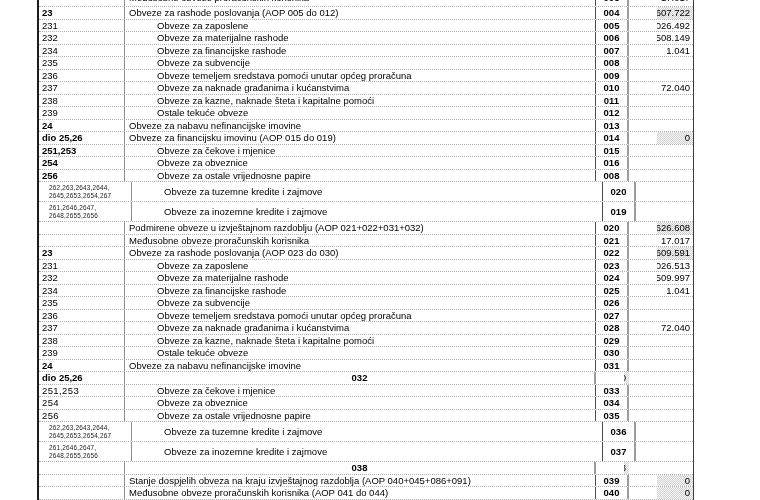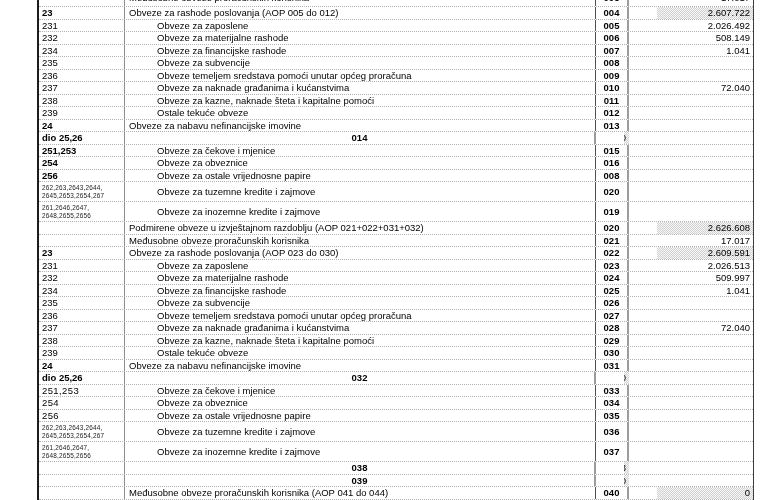--- a/index.html
+++ b/index.html
@@ -2,30 +2,30 @@
 <html><head>
 <meta charset="utf-8">
 <style>
   html,body{margin:0;padding:0;}
   body{
     width:760px;height:500px;background:#ffffff;
     font-family:"Liberation Sans","DejaVu Sans",sans-serif;
     color:#000;overflow:hidden;position:relative;
   }
   .form-table{
-    position:absolute;left:37px;top:0;width:717px;height:500px;
+    position:absolute;left:37px;top:0;width:657px;height:500px;
     border-left:2px solid #1c1c1c;border-right:1.5px solid #3c3c3c;
     overflow:hidden;box-sizing:border-box;background:#fff;
   }
   .row{
     display:grid;grid-template-columns:86px 471px 33px 1fr;
     height:12.5px;box-sizing:border-box;
     border-bottom:1px dotted #b2b2b2;
   }
-  .row.tall{height:20px;}
+  .row.tall{height:20px;padding-left:7px;}
   .row.partial{height:7px;}
   .row.partial .cell > *{position:relative;top:-6px;}
   .cell{
     display:flex;align-items:center;overflow:hidden;
     font-size:9.5px;line-height:11px;box-sizing:border-box;white-space:nowrap;
   }
   .code{
     border-right:1px solid #8d8d8d;padding-left:3px;
     flex-direction:column;align-items:flex-start;justify-content:center;
   }
@@ -194,20 +194,23 @@
         <span>013</span>
       </div>
     <div class="cell value">
         <span></span>
       </div>
   </div>
     <div class="row summary">
     <div class="cell code cbold">
         <div>dio 25,26</div>
       </div>
+    <div class="cell desc">
+        <span>Obveze za financijsku imovinu (AOP 015 do 019)</span>
+      </div>
     <div class="cell aop">
         <span>014</span>
       </div>
     <div class="cell value shaded">
         <span>0</span>
       </div>
   </div>
     <div class="row">
     <div class="cell code cbold">
         <div>251,253</div>
@@ -531,20 +534,23 @@
     <div class="cell code"></div>
     <div class="cell aop">
         <span>038</span>
       </div>
     <div class="cell value shaded">
         <span>249.413</span>
       </div>
   </div>
     <div class="row summary">
     <div class="cell code"></div>
+    <div class="cell desc">
+        <span>Stanje dospjelih obveza na kraju izvještajnog razdoblja (AOP 040+045+086+091)</span>
+      </div>
     <div class="cell aop">
         <span>039</span>
       </div>
     <div class="cell value shaded">
         <span>0</span>
       </div>
   </div>
     <div class="row summary">
     <div class="cell code"></div>
     <div class="cell desc">

